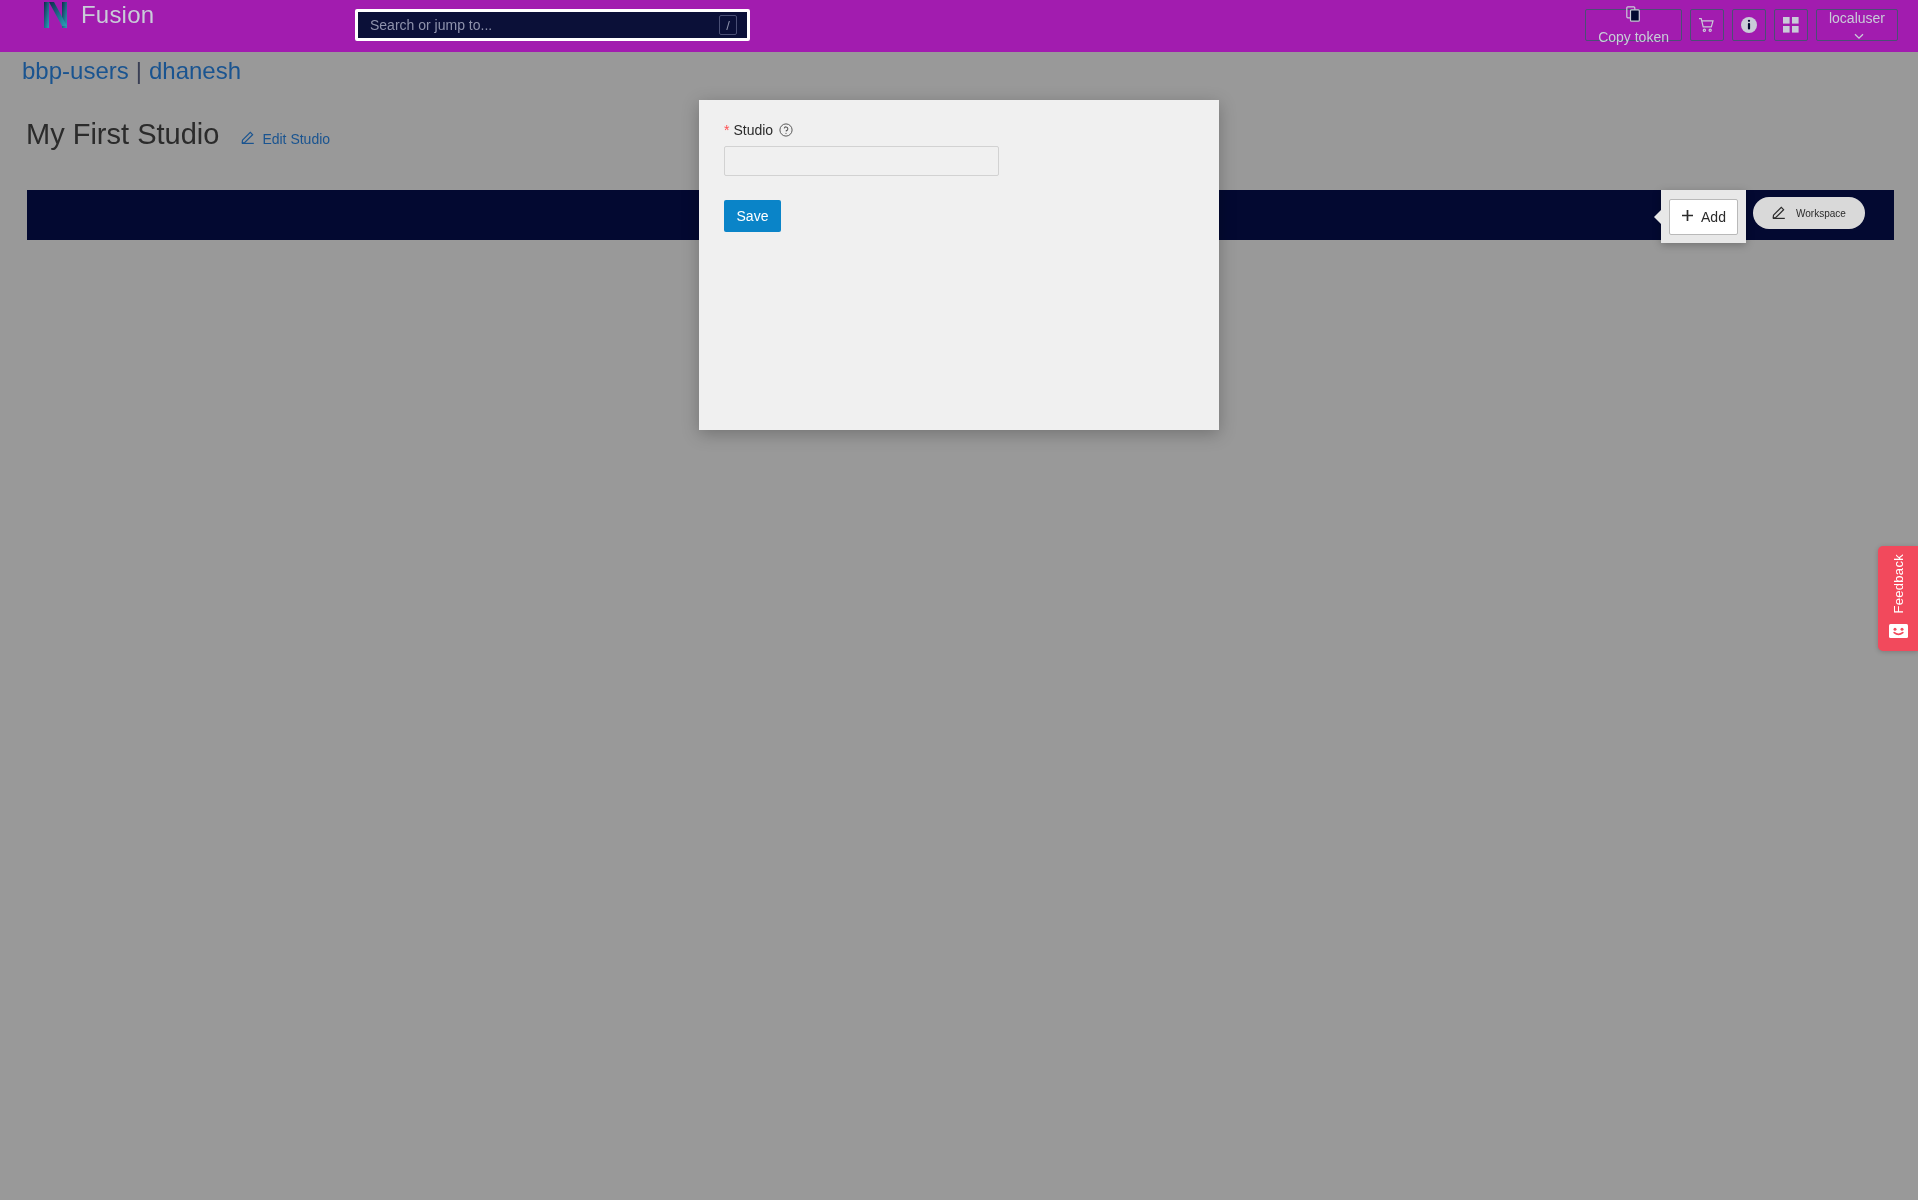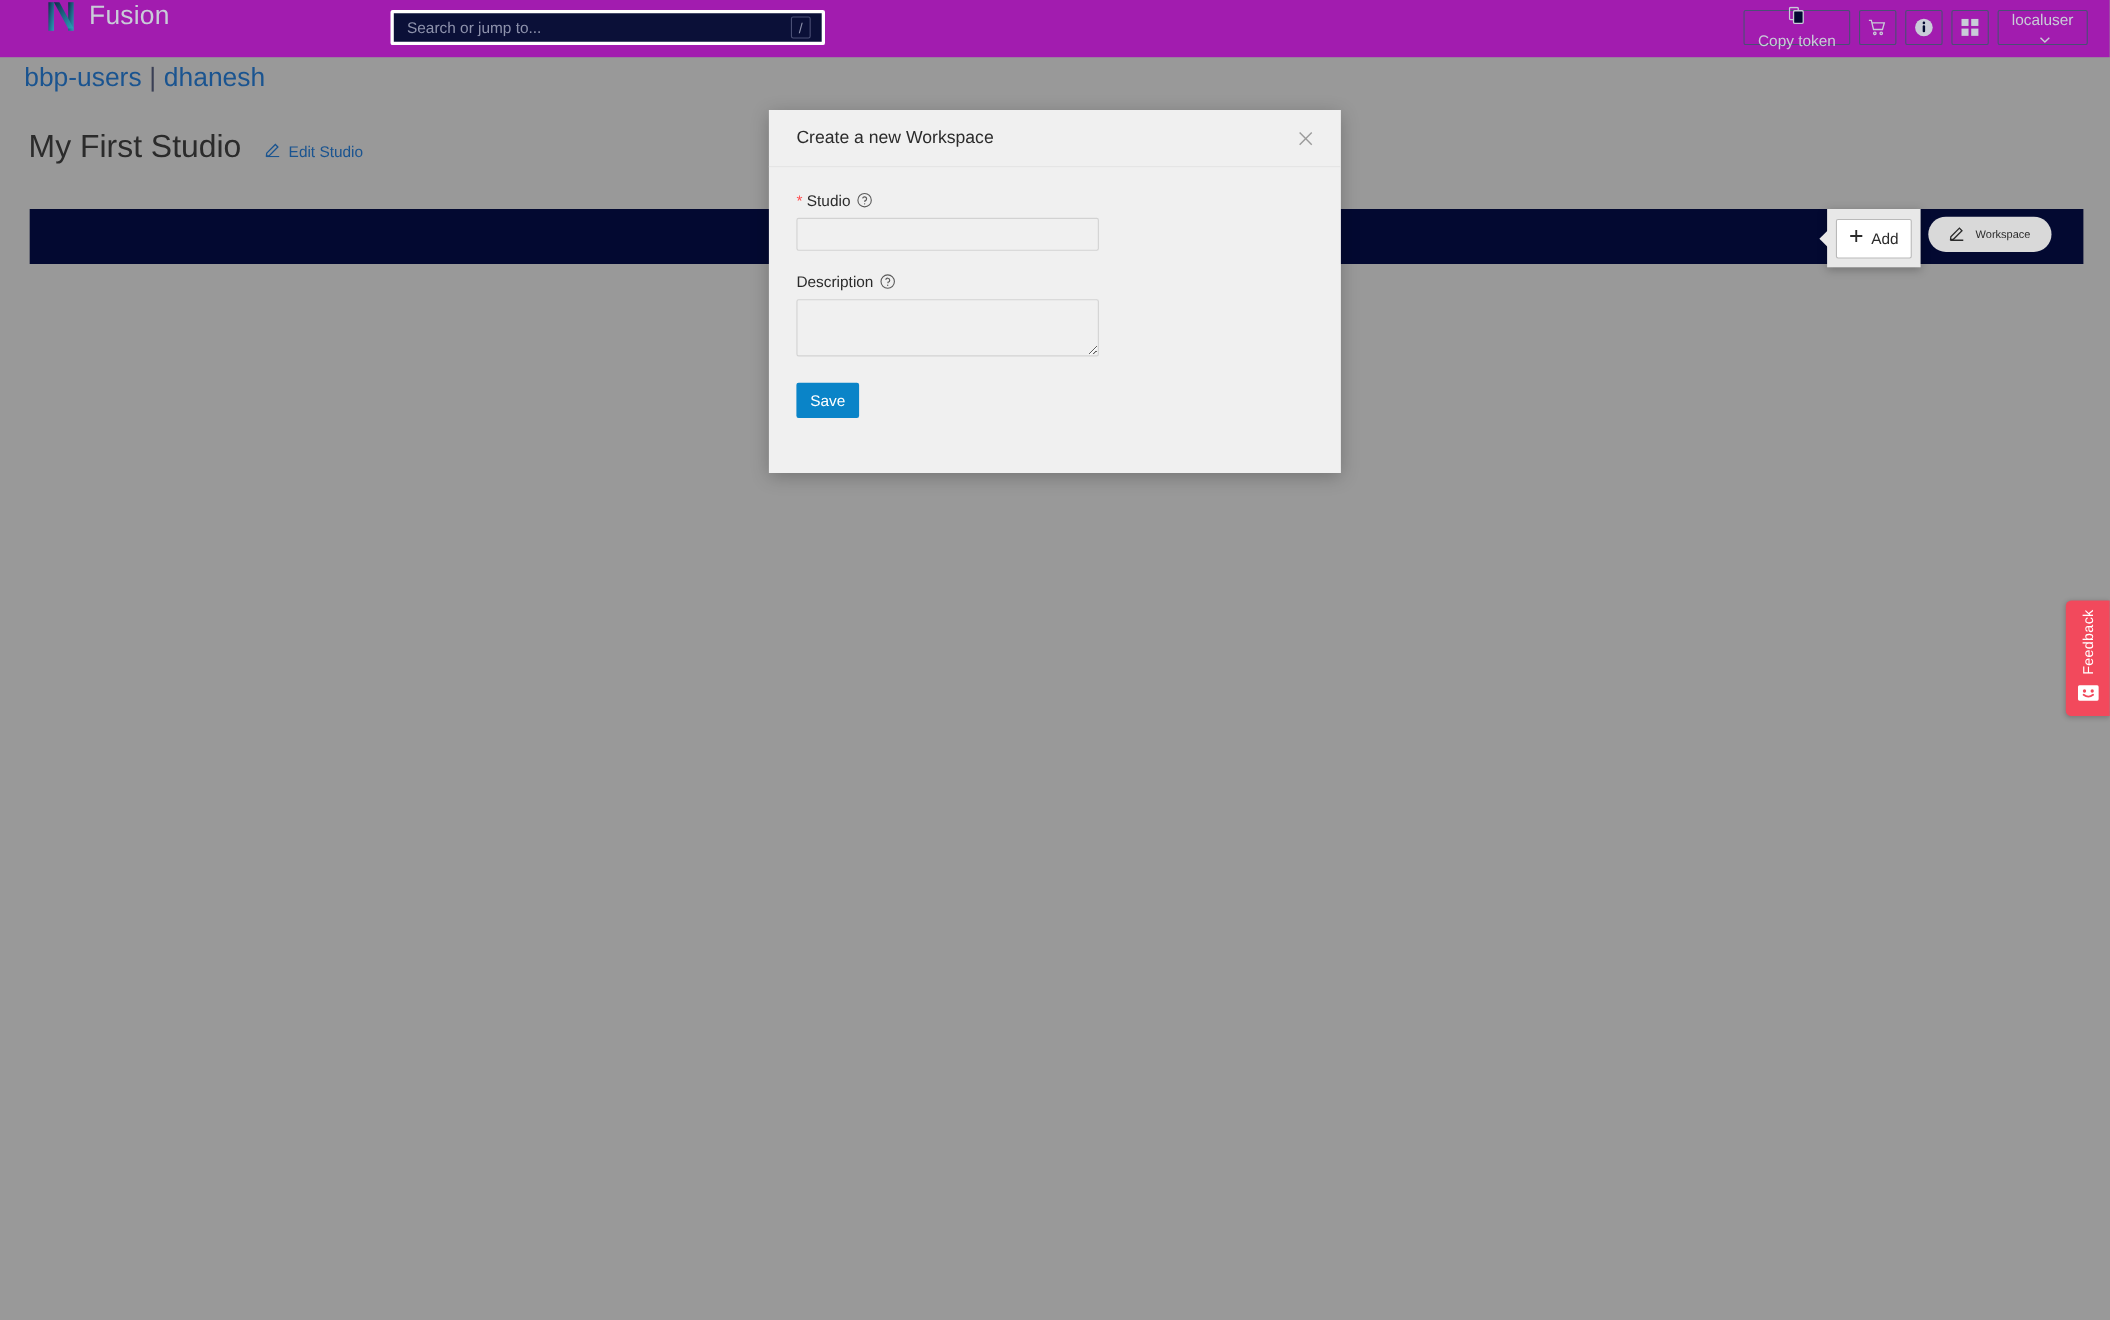--- a/index.html
+++ b/index.html
@@ -347,58 +347,37 @@
     <svg width="14" height="14" viewBox="0 0 14 14" fill="none" stroke="#2b2b2b" stroke-width="1.2">
       <path d="M1.5 10.2 L9.3 2.4 L11.6 4.7 L3.8 12.5 L1.2 12.8 Z"></path>
       <path d="M1 13.4 H12.8"></path>
     </svg>
   </span>
   <span>Workspace</span>
 </div>
 
 <div class="modal-overlay"></div>
 <div class="modal">
-  <div class="modal-header">
-    <span class="modal-title">Create a new Workspace</span>
-    <span class="modal-close">
-      <svg width="14" height="14" viewBox="0 0 14 14" stroke="#9b9b9b" stroke-width="1.3">
-        <path d="M1.5 1.5 L12.5 12.5 M12.5 1.5 L1.5 12.5"></path>
-      </svg>
-    </span>
-  </div>
 
   <div class="modal-body">
     <div class="field-block">
       <div class="field-label">
         <span class="req-star">*</span>
         <span>Studio</span>
         <span class="help-ico">
           <svg width="14" height="14" viewBox="0 0 14 14" fill="none" stroke="#5a5a5a" stroke-width="1">
             <circle cx="7" cy="7" r="6.1"></circle>
             <path d="M5.2 5.3 a1.85 1.85 0 1 1 2.1 2.3 v1" stroke-width="1.1"></path>
             <circle cx="7" cy="10.3" r="0.62" fill="#5a5a5a" stroke="none"></circle>
           </svg>
         </span>
       </div>
       <input class="txt-input" type="text" placeholder="" style="">
     </div>
 
-    <div class="field-block">
-      <div class="field-label">
-        <span>Description</span>
-        <span class="help-ico">
-          <svg width="14" height="14" viewBox="0 0 14 14" fill="none" stroke="#5a5a5a" stroke-width="1">
-            <circle cx="7" cy="7" r="6.1"></circle>
-            <path d="M5.2 5.3 a1.85 1.85 0 1 1 2.1 2.3 v1" stroke-width="1.1"></path>
-            <circle cx="7" cy="10.3" r="0.62" fill="#5a5a5a" stroke="none"></circle>
-          </svg>
-        </span>
-      </div>
-      <textarea class="txt-area" placeholder="" style=""></textarea>
-    </div>
 
     <button class="save-btn">Save</button>
   </div>
 </div>
 
 <div class="feedback-tab">
   <span class="feedback-text">Feedback</span>
   <span>
     <svg width="19" height="16" viewBox="0 0 19 16">
       <rect x="0" y="1" width="19" height="14" rx="1.5" fill="#ffffff"></rect>

